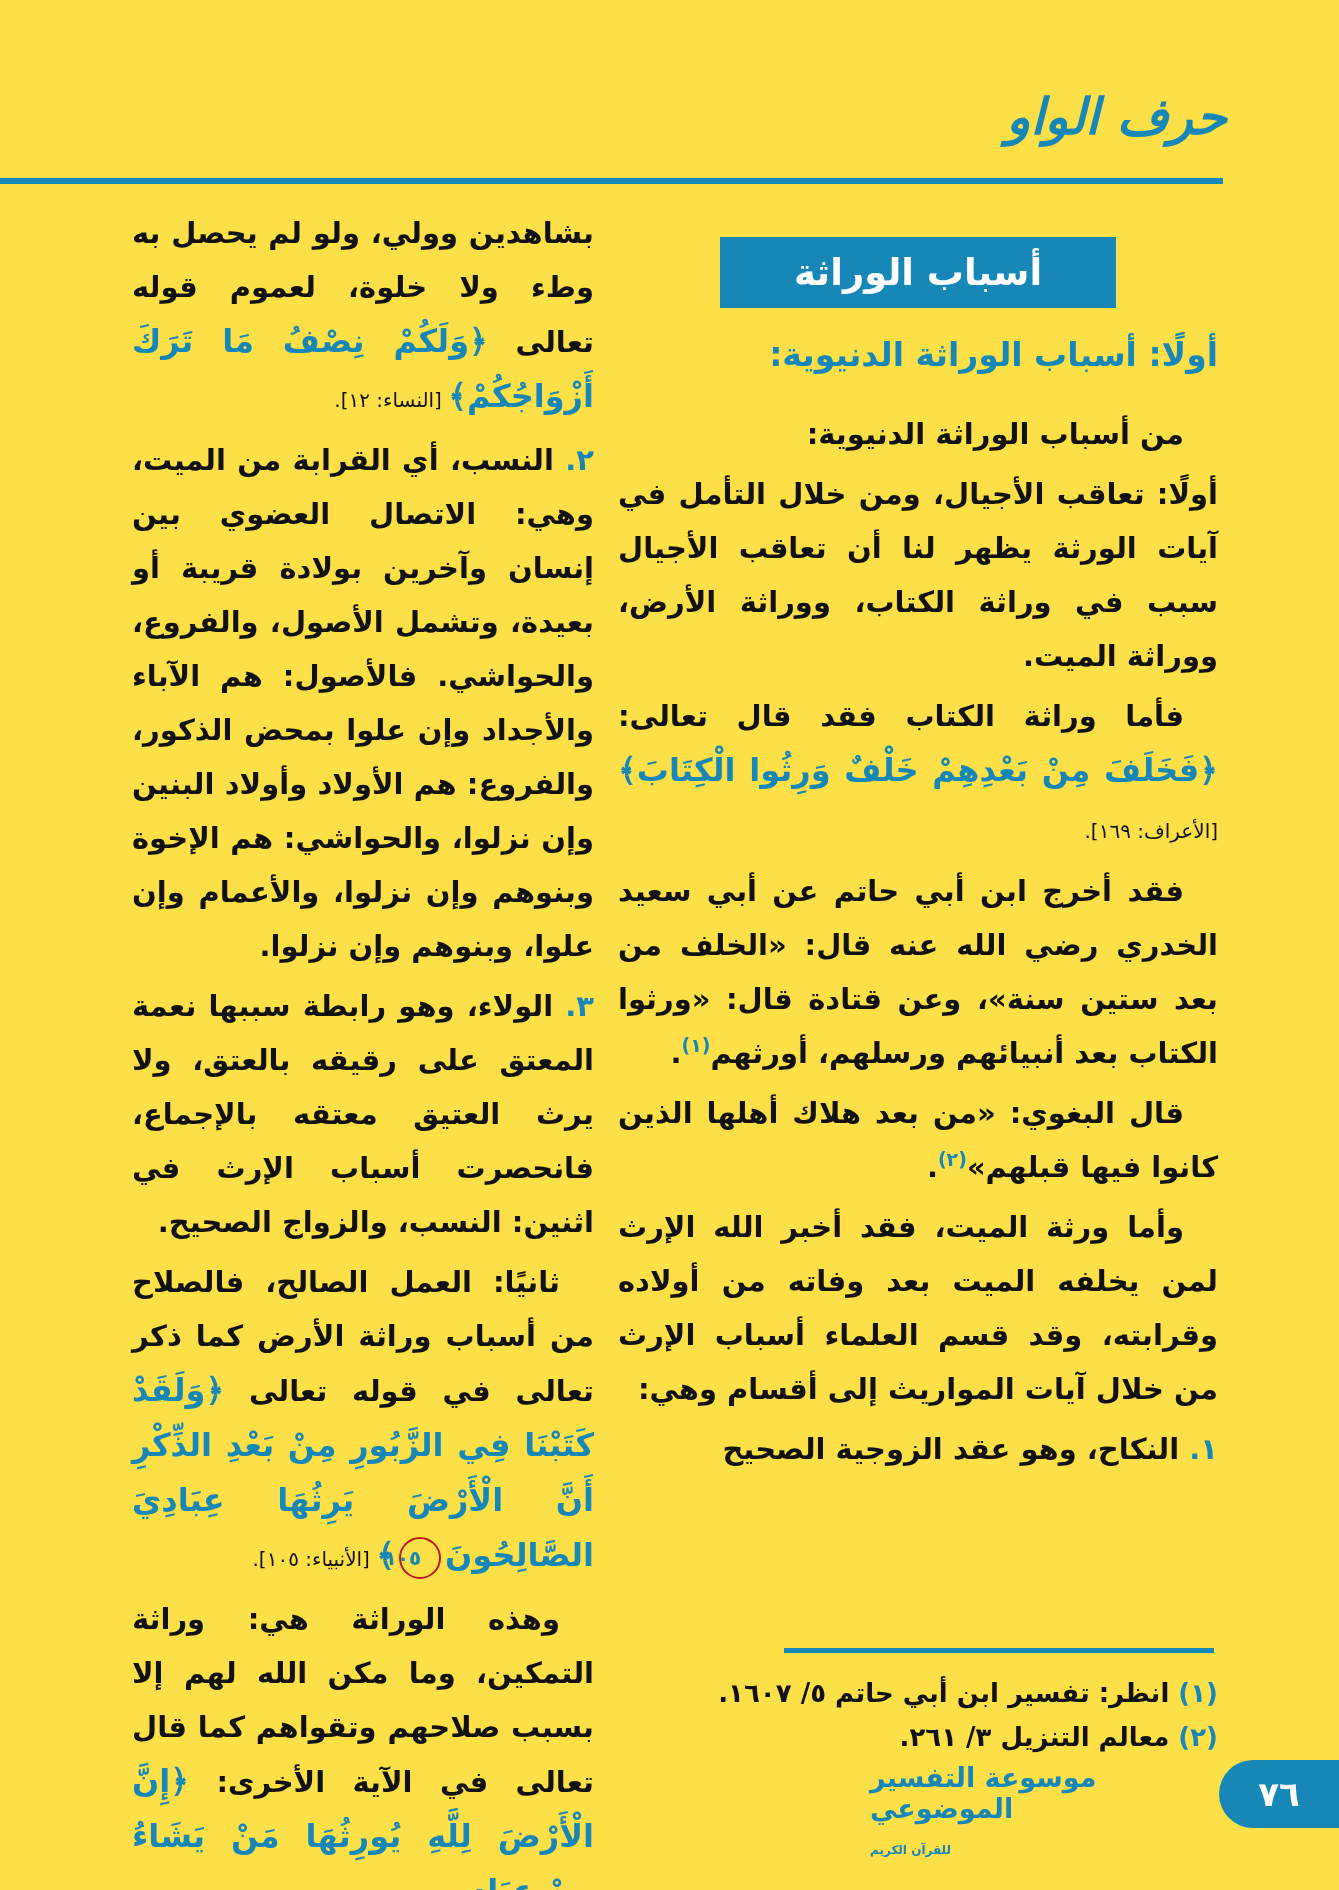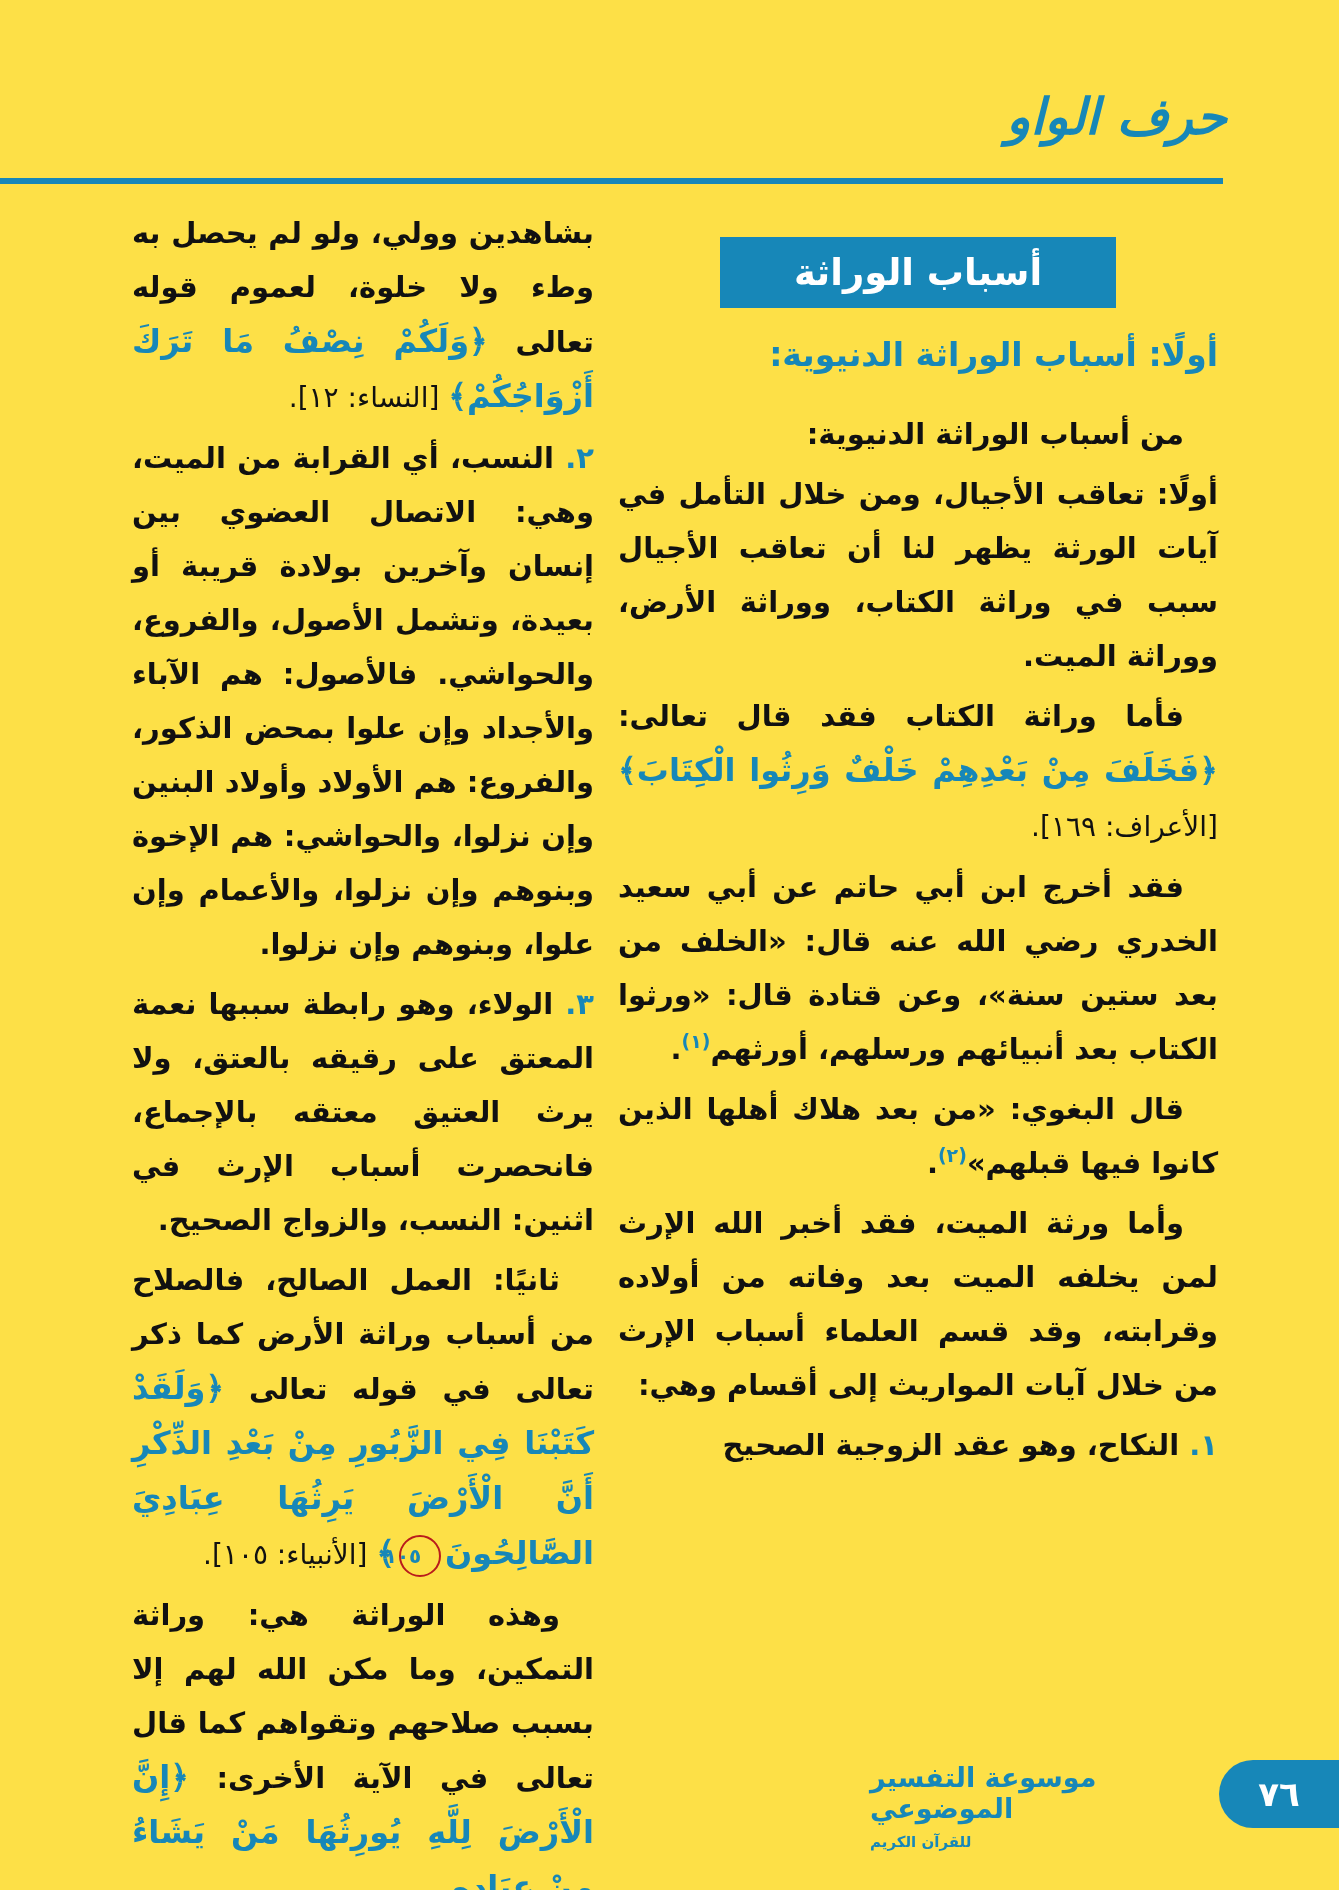--- a/index.html
+++ b/index.html
@@ -40,42 +40,42 @@
 
   .para{
     font-size:29px;line-height:54px;font-weight:bold;
     margin:0 0 6px 0;text-align:justify;
   }
   .para.indent{text-indent:34px;}
 
   .seg-t{color:#111;}
   .seg-b{color:#111;font-weight:bold;}
   .seg-q{color:#1787b8;font-size:32px;}
-  .seg-c{color:#111;font-size:28px;font-weight:normal;}
+  .seg-c{color:#111;font-size:20px;font-weight:normal;}
   .seg-fn{color:#1787b8;font-size:19px;vertical-align:super;line-height:0;}
   .seg-n{color:#1787b8;}
   .ayah-badge{
     display:inline-flex;align-items:center;justify-content:center;
     width:38px;height:38px;border:2px solid #b91c1c;border-radius:50%;
     color:#1787b8;font-size:20px;font-weight:bold;vertical-align:middle;
     margin:0 4px;line-height:1;
   }
 
   
   .footnotes-wrap{position:absolute;top:1648px;right:121px;width:600px;}
   .fn-divider{width:430px;height:5px;background:#1787b8;margin:0 4px 18px 0;}
   .footnotes-wrap .para{font-size:26px;line-height:44px;margin:0;text-align:right;}
 
   
   .logo{
     position:absolute;top:1762px;right:209px;width:260px;
     text-align:left;color:#1787b8;line-height:1.15;
   }
   .logo-main{font-size:27px;font-weight:bold;}
-  .logo-sub{font-size:15px;font-weight:bold;margin-top:10px;}
+  .logo-sub{font-size:12px;font-weight:bold;margin-top:20px;}
   .page-tab{
     position:absolute;top:1760px;right:0;width:120px;height:68px;
     background:#1787b8;border-radius:34px 0 0 34px;
     color:#fff;display:flex;align-items:center;justify-content:center;
     font-size:34px;font-weight:bold;
   }
 </style>
 </head>
 <body>
 
@@ -103,20 +103,27 @@
   <section class="col col-left">
     <div>
         <p class="para"><span class="seg-t">بشاهدين وولي، ولو لم يحصل به وطء ولا خلوة، لعموم قوله تعالى </span><span class="seg-q">﴿وَلَكُمْ نِصْفُ مَا تَرَكَ أَزْوَاجُكُمْ﴾</span><span class="seg-c"> [النساء: ١٢].</span></p>
         <p class="para"><span class="seg-n">٢.</span><span class="seg-b"> النسب،</span><span class="seg-t"> أي القرابة من الميت، وهي: الاتصال العضوي بين إنسان وآخرين بولادة قريبة أو بعيدة، وتشمل الأصول، والفروع، والحواشي. فالأصول: هم الآباء والأجداد وإن علوا بمحض الذكور، والفروع: هم الأولاد وأولاد البنين وإن نزلوا، والحواشي: هم الإخوة وبنوهم وإن نزلوا، والأعمام وإن علوا، وبنوهم وإن نزلوا.</span></p>
         <p class="para"><span class="seg-n">٣.</span><span class="seg-b"> الولاء،</span><span class="seg-t"> وهو رابطة سببها نعمة المعتق على رقيقه بالعتق، ولا يرث العتيق معتقه بالإجماع، فانحصرت أسباب الإرث في اثنين: النسب، والزواج الصحيح.</span></p>
         <p class="para indent"><span class="seg-b">ثانيًا:</span><span class="seg-t"> العمل الصالح، فالصلاح من أسباب وراثة الأرض كما ذكر تعالى في قوله تعالى </span><span class="seg-q">﴿وَلَقَدْ كَتَبْنَا فِي الزَّبُورِ مِنْ بَعْدِ الذِّكْرِ أَنَّ الْأَرْضَ يَرِثُهَا عِبَادِيَ الصَّالِحُونَ</span><span class="ayah-badge">١٠٥</span><span class="seg-q">﴾</span><span class="seg-c"> [الأنبياء: ١٠٥].</span></p>
         <p class="para indent"><span class="seg-t">وهذه الوراثة هي: وراثة التمكين، وما مكن الله لهم إلا بسبب صلاحهم وتقواهم كما قال تعالى في الآية الأخرى: </span><span class="seg-q">﴿إِنَّ الْأَرْضَ لِلَّهِ يُورِثُهَا مَنْ يَشَاءُ مِنْ عِبَادِهِ</span></p>
       </div>
   </section>
 
+  <div class="footnotes-wrap">
+    <div class="fn-divider"></div>
+    <div>
+        <p class="para"><span class="seg-n">(١)</span><span class="seg-t"> انظر: تفسير ابن أبي حاتم ٥/ ١٦٠٧.</span></p>
+        <p class="para"><span class="seg-n">(٢)</span><span class="seg-t"> معالم التنزيل ٣/ ٢٦١.</span></p>
+      </div>
+  </div>
 
   <div class="logo">
     <div class="logo-main">موسوعة التفسير الموضوعي</div>
     <div class="logo-sub">للقرآن الكريم</div>
   </div>
 
   <div class="page-tab">
     <span>٧٦</span>
   </div>
 

